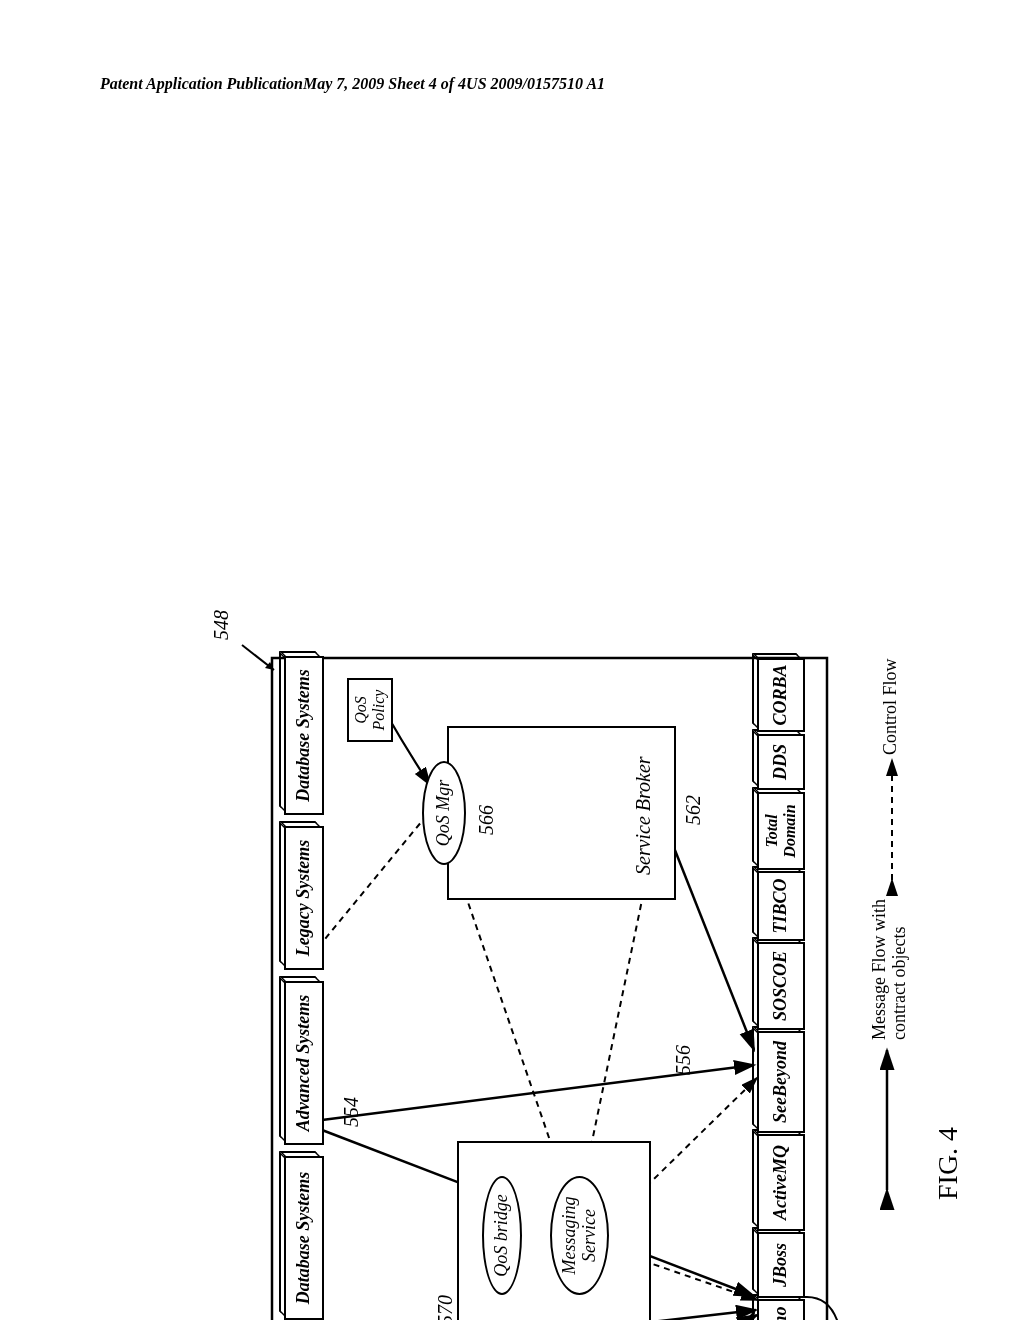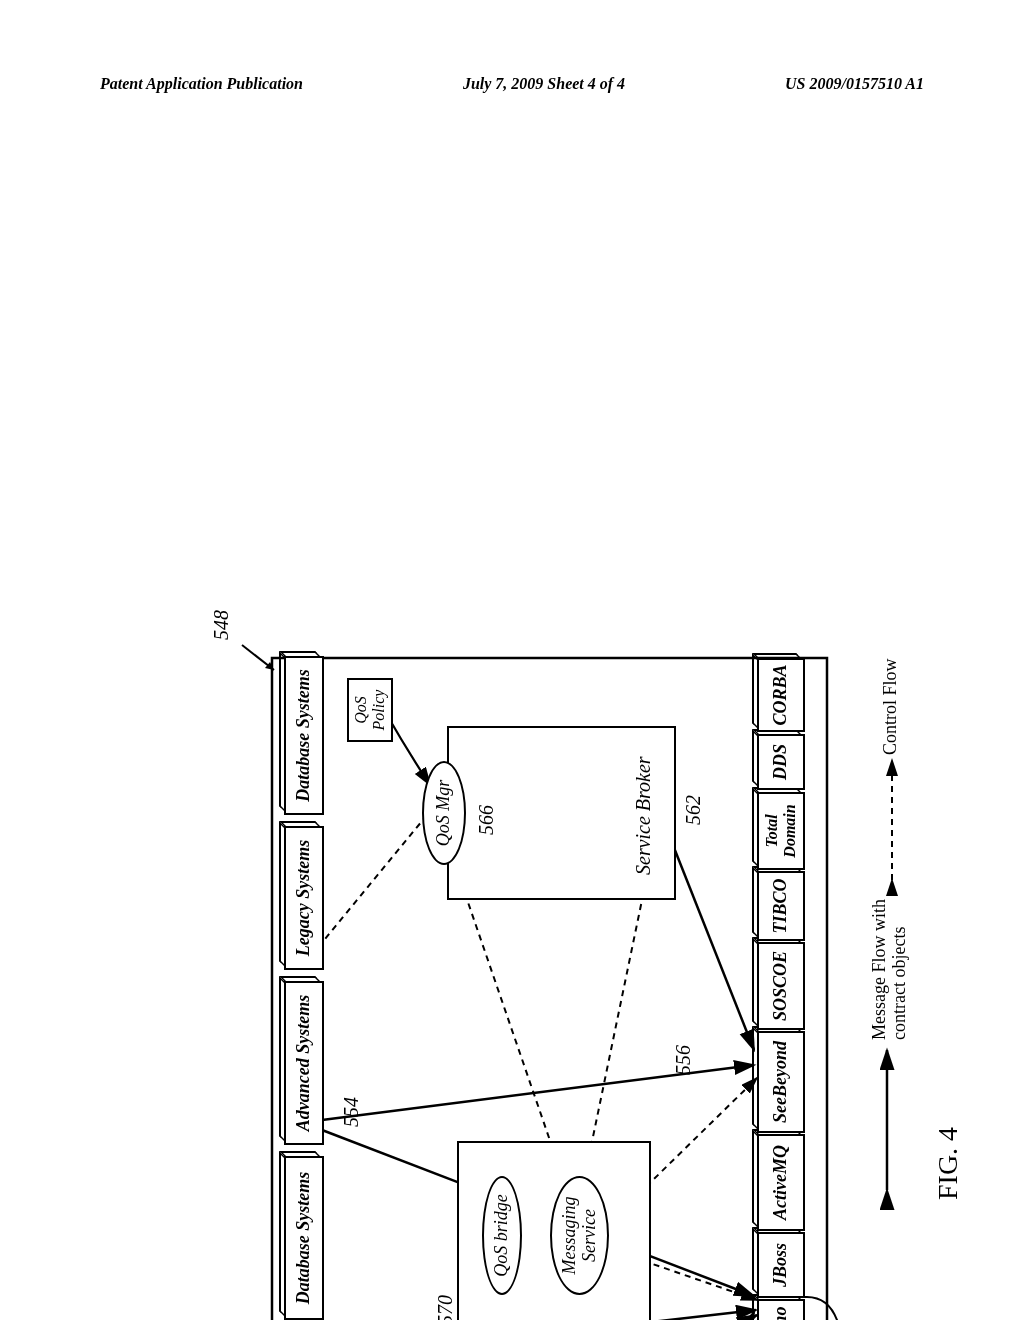--- a/index.html
+++ b/index.html
@@ -18,21 +18,20 @@
   }
   .header {
     position: absolute;
     top: 75px;
     left: 0;
     width: 1024px;
     font-weight: bold;
     font-size: 16px;
     font-style: italic;
     display: flex;
-    justify-content: space-between;
     padding: 0 100px;
     box-sizing: border-box;
   }
   .rotated-container {
     position: absolute;
     top: 700px;
     left: 512px;
     transform: rotate(-90deg);
     transform-origin: center center;
   }
@@ -128,21 +127,21 @@
     position: absolute;
     font-size: 18px;
   }
 </style>
 </head>
 <body>
 
 <div class="page">
   <div class="header">
     <span>Patent Application Publication</span>
-    <span>July 7, 2009   Sheet 4 of 4</span>
+    <span>May 7, 2009   Sheet 4 of 4</span>
     <span>US 2009/0157510 A1</span>
   </div>
 
   <div class="rotated-container">
     <div class="diagram-canvas">
 
       <svg class="diagram">
         <defs>
           <marker id="arrow" markerWidth="10" markerHeight="10" refX="8" refY="3" orient="auto">
             <path d="M0,0 L9,3 L0,6 Z" fill="#000"></path>

